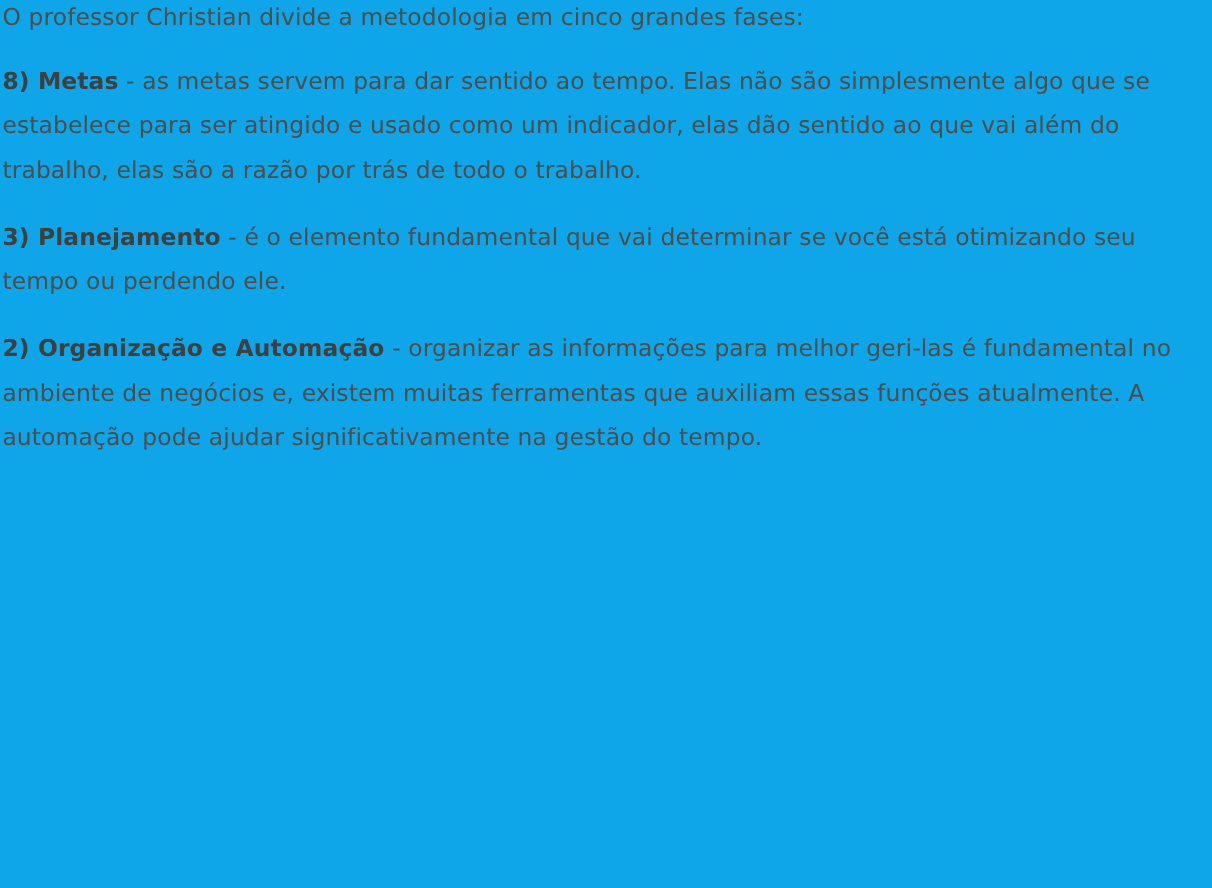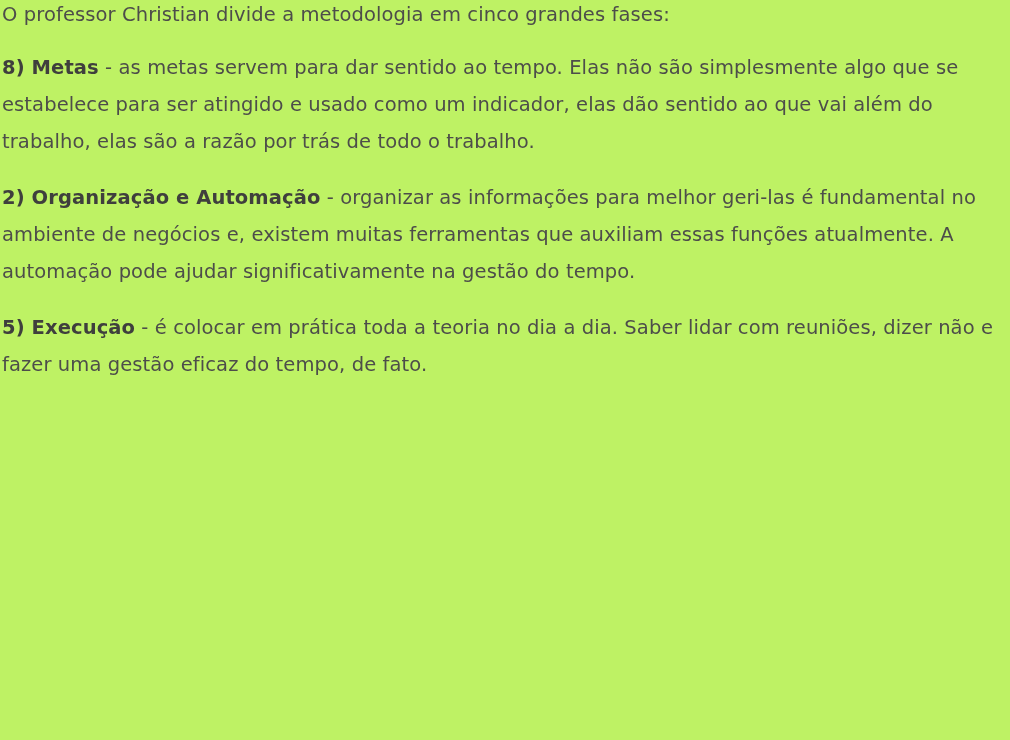--- a/index.html
+++ b/index.html
@@ -12,21 +12,21 @@
     background: #ffffff;
     font-family: "DejaVu Sans", sans-serif;
     color: #4a4a47;
     overflow: hidden;
   }
   .page {
     width: 1010px;
     height: 740px;
     box-sizing: border-box;
     padding: 0 2px;
-    background: #bef264;
+    background: #0ea5e9;
   }
   .intro {
     font-size: 19.5px;
     line-height: 30px;
     color: #4d4d4a;
     margin: 0;
     padding-top: 0;
     letter-spacing: 0.1px;
   }
   .para {
@@ -48,22 +48,22 @@
 
 <div class="page">
 
   <p class="intro">O professor Christian divide a metodologia em cinco grandes fases:</p>
 
 
   <p class="para">
     <span class="lead">8) Metas</span><span> - as metas servem para dar sentido ao tempo. Elas não são simplesmente algo que se estabelece para ser atingido e usado como um indicador, elas dão sentido ao que vai além do trabalho, elas são a razão por trás de todo o trabalho.</span>
   </p>
 
+  <p class="para">
+    <span class="lead">3) Planejamento</span><span> - é o elemento fundamental que vai determinar se você está otimizando seu tempo ou perdendo ele.</span>
+  </p>
 
   <p class="para">
     <span class="lead">2) Organização e Automação</span><span> - organizar as informações para melhor geri-las é fundamental no ambiente de negócios e, existem muitas ferramentas que auxiliam essas funções atualmente. A automação pode ajudar significativamente na gestão do tempo.</span>
   </p>
 
-  <p class="para">
-    <span class="lead">5) Execução</span><span> - é colocar em prática toda a teoria no dia a dia. Saber lidar com reuniões, dizer não e fazer uma gestão eficaz do tempo, de fato.</span>
-  </p>
 
 </div>
 
 </body></html>

